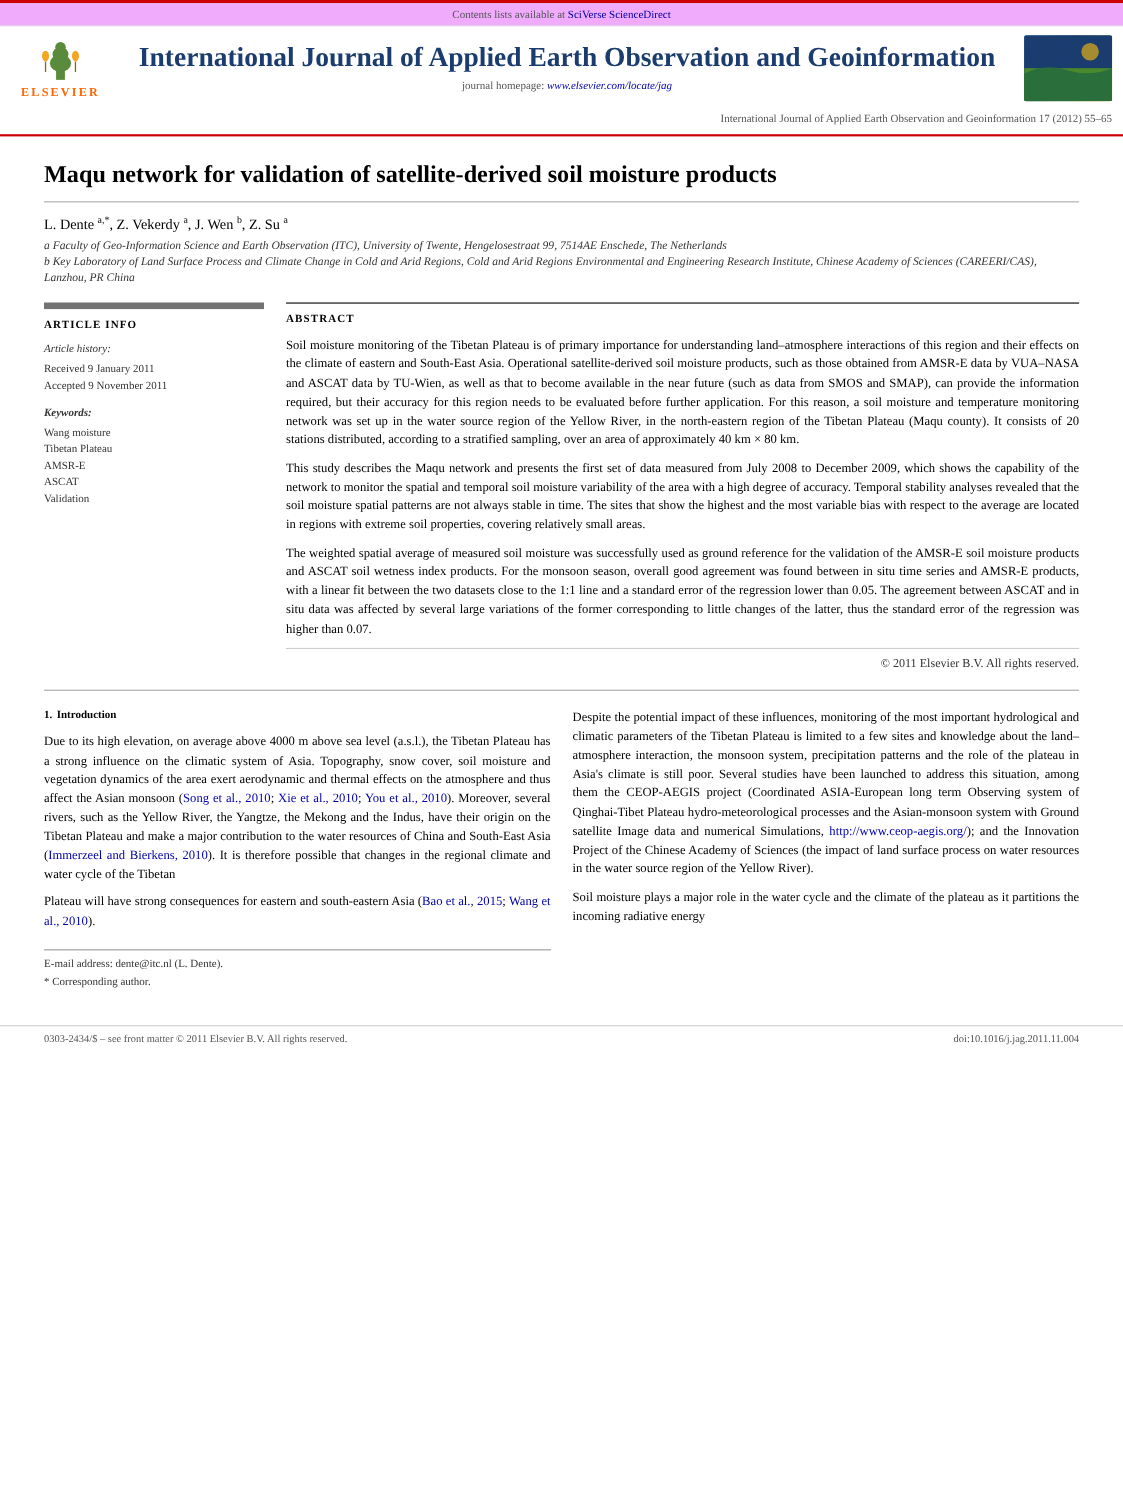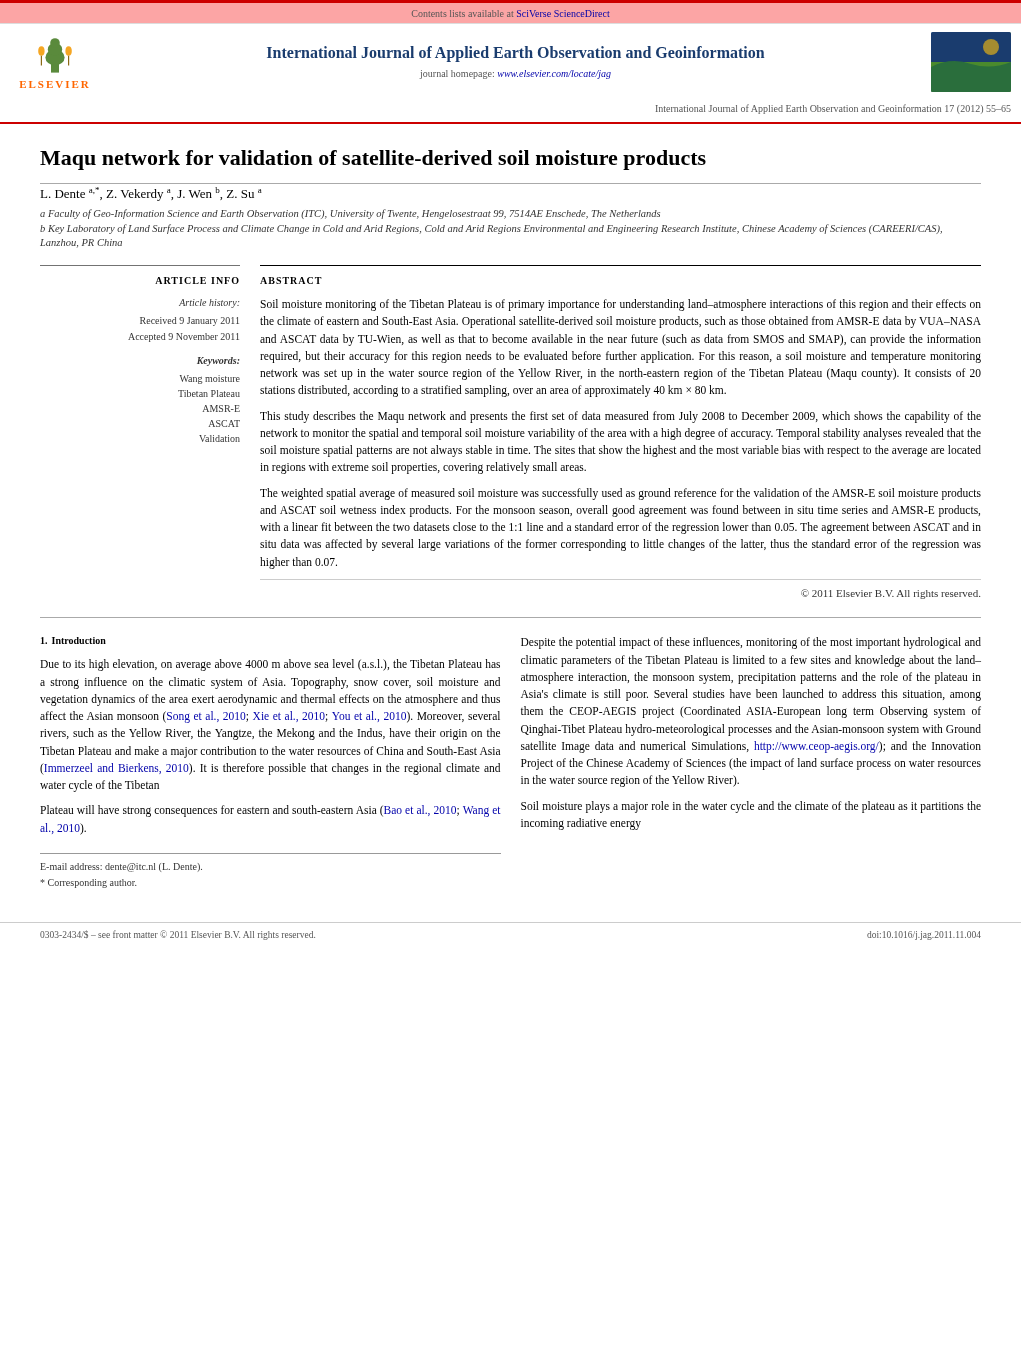--- a/index.html
+++ b/index.html
@@ -13,21 +13,21 @@
       line-height: 1.4;
     }
 
     
     .journal-header {
       border-bottom: 2px solid #c00;
       padding: 0 0 4px 0;
       margin-bottom: 0;
     }
     .journal-top-bar {
-      background: #fca5a5;
+      background: #f0abfc;
       text-align: center;
       font-size: 10px;
       color: #555;
       padding: 4px 0 2px 0;
       border-bottom: 1px solid #ddd;
     }
     .journal-top-bar a { color: #00a; text-decoration: none; }
     .journal-banner {
       display: flex;
       align-items: center;
@@ -50,21 +50,21 @@
       font-weight: bold;
       letter-spacing: 2px;
       margin-top: 2px;
     }
     .journal-title-center {
       flex: 1;
       text-align: center;
       padding: 0 10px;
     }
     .journal-title-center h1 {
-      font-size: 16px;
+      font-size: 25px;
       font-weight: bold;
       color: #1a3c6e;
       line-height: 1.2;
     }
     .journal-title-center .homepage {
       font-size: 10px;
       color: #555;
       margin-top: 4px;
     }
     .journal-title-center .homepage a { color: #00a; text-decoration: none; font-style: italic; }
@@ -98,20 +98,21 @@
     
     .article-outer {
       padding: 20px 40px 20px 40px;
     }
 
     
     .article-title {
       font-size: 22px;
       font-weight: bold;
       color: #000;
+      margin-bottom: 10px;
       line-height: 1.3;
       border-bottom: 1px solid #aaa;
       padding-bottom: 10px;
     }
 
     
     .authors {
       font-size: 13px;
       margin-bottom: 4px;
     }
@@ -128,23 +129,22 @@
 
     
     .two-col {
       display: flex;
       gap: 20px;
       margin-bottom: 16px;
     }
     .left-col {
       width: 200px;
       min-width: 200px;
-      border-top: 1px solid #737373;
+      border-top: 6px solid #737373;
       padding-top: 8px;
-      text-align: right;
     }
     .right-col {
       flex: 1;
       border-top: 1px solid #000;
       padding-top: 8px;
     }
 
     .section-heading {
       font-size: 10px;
       font-weight: bold;
@@ -191,21 +191,21 @@
     }
     .intro-number { margin-right: 4px; }
 
     .body-text {
       font-size: 11.5px;
       line-height: 1.5;
       text-align: justify;
       margin-bottom: 8px;
       color: #000;
     }
-    .body-text a { color: #00a; text-decoration: none; font-family: Liberation Serif, serif; }
+    .body-text a { color: #00a; text-decoration: none; }
 
     
     .footnote-area {
       margin-top: 16px;
       border-top: 1px solid #999;
       padding-top: 6px;
       font-size: 10px;
       color: #333;
     }
     .footnote-item { margin-bottom: 2px; }
@@ -318,21 +318,21 @@
 
   <div class="body-two-col">
 
     <div class="body-left-col">
       <div class="intro-heading">
         <span class="intro-number">1.</span><span>Introduction</span>
       </div>
 
       <div class="body-text">Due to its high elevation, on average above 4000 m above sea level (a.s.l.), the Tibetan Plateau has a strong influence on the climatic system of Asia. Topography, snow cover, soil moisture and vegetation dynamics of the area exert aerodynamic and thermal effects on the atmosphere and thus affect the Asian monsoon (<a>Song et al., 2010</a>; <a>Xie et al., 2010</a>; <a>You et al., 2010</a>). Moreover, several rivers, such as the Yellow River, the Yangtze, the Mekong and the Indus, have their origin on the Tibetan Plateau and make a major contribution to the water resources of China and South-East Asia (<a>Immerzeel and Bierkens, 2010</a>). It is therefore possible that changes in the regional climate and water cycle of the Tibetan</div>
 
-      <div class="body-text">Plateau will have strong consequences for eastern and south-eastern Asia (<a>Bao et al., 2010</a>; <a>Wang et al., 2010</a>).</div>
+      <div class="body-text">Plateau will have strong consequences for eastern and south-eastern Asia (<a>Bao et al., 2015</a>; <a>Wang et al., 2010</a>).</div>
 
       <div class="footnote-area">
         <div class="footnote-item">
           <span>E-mail address:</span>
           <a>dente@itc.nl (L. Dente).</a>
         </div>
         <div class="footnote-item">* Corresponding author.</div>
       </div>
     </div>
 

